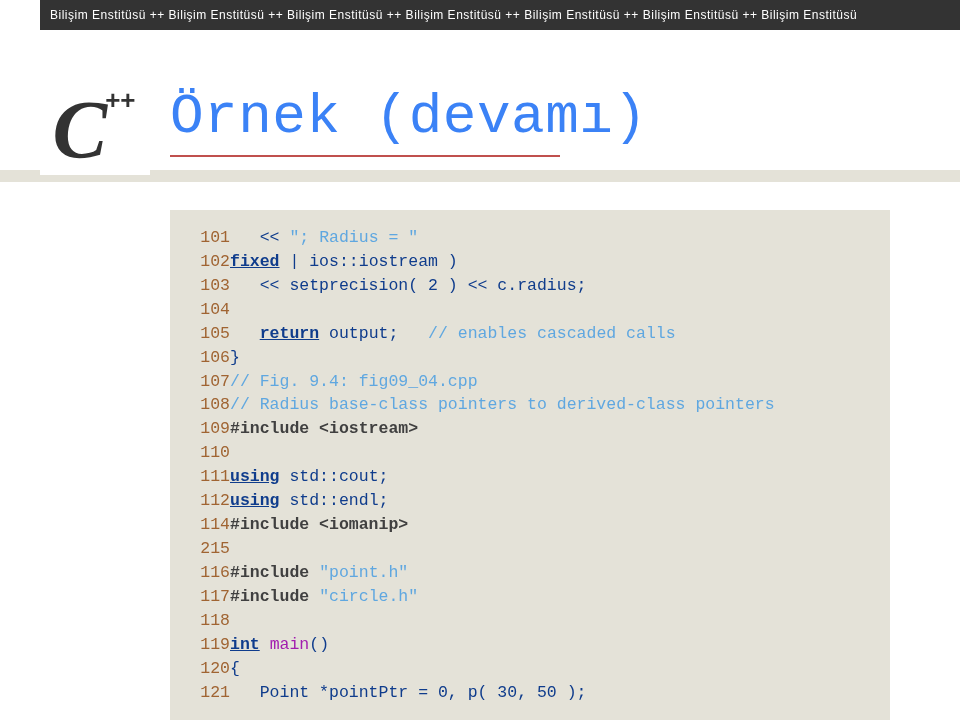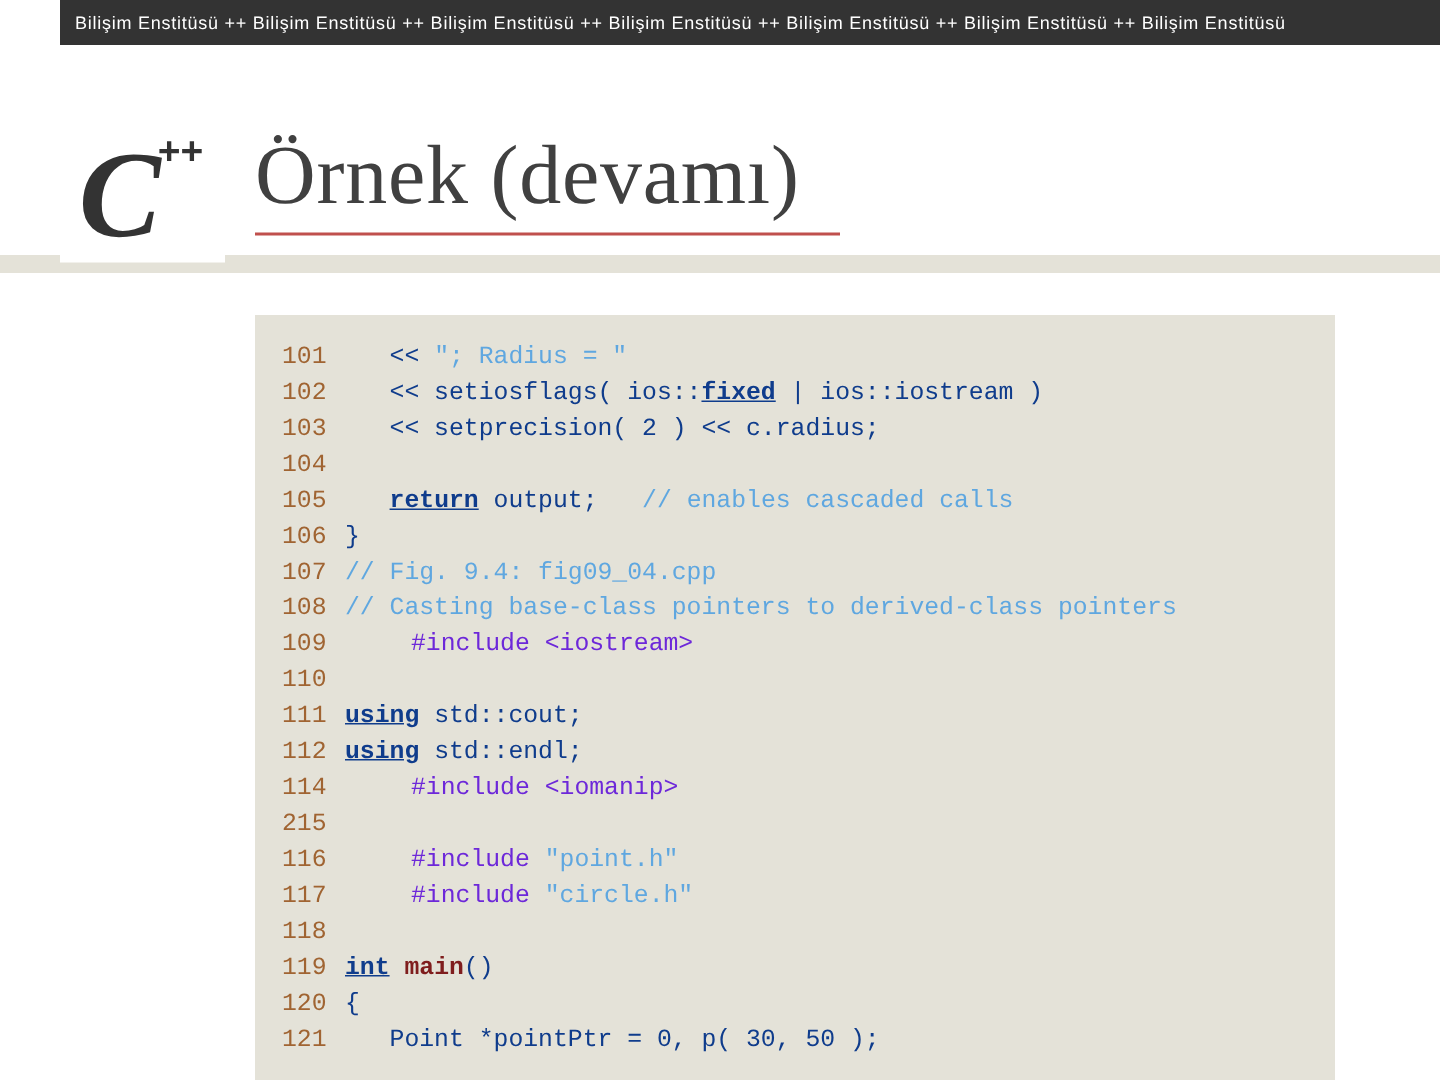--- a/index.html
+++ b/index.html
@@ -69,23 +69,23 @@
   .title-box {
     position: absolute;
     left: 170px;
     top: 55px;
     width: 500px;
     height: 100px;
     padding-bottom: 8px;
     z-index: 2;
   }
   .title-text {
-    font-family: Liberation Serif, serif;
+    font-family: Liberation Mono, monospace;
     font-size: 56px;
-    color: #404040;
+    color: #3b82f6;
     letter-spacing: 0.5px;
   }
   .title-underline {
     border-bottom: 2px solid #c0504d;
     width: 390px;
     margin-top: 6px;
   }
   .code-block {
     position: absolute;
     left: 170px;
@@ -100,27 +100,28 @@
   }
   .code-line {
     display: flex;
     white-space: pre;
     flex-wrap: nowrap;
   }
   .ln {
     width: 42px;
     color: #a06432;
     flex-shrink: 0;
+    text-align: right;
   }
   .seg-kw { color: #0f3c8c; font-weight: bold; text-decoration: underline; }
-  .seg-fn { color: #7f1d1d; font-weight: bold; }
+  .seg-fn { color: #a21caf; font-weight: normal; }
   .seg-text { color: #0f3c8c; }
   .seg-light { color: #5fa7e0; }
   .seg-comment { color: #5fa7e0; text-align: center; }
-  .seg-pp { color: #6d28d9; font-weight: normal; margin-left: 44px; }
+  .seg-pp { color: #404040; font-weight: bold; }
 </style>
 </head>
 <body>
 
 <div class="header-bar" id="header-bar">Bilişim Enstitüsü ++ Bilişim Enstitüsü ++ Bilişim Enstitüsü ++ Bilişim Enstitüsü ++ Bilişim Enstitüsü ++ Bilişim Enstitüsü ++ Bilişim Enstitüsü</div>
 
 <div class="page">
 
   <div class="logo-box">
     <span class="logo-c">C</span>
@@ -129,27 +130,27 @@
 
   <div class="grey-bar"></div>
 
   <div class="title-box">
     <div class="title-text">Örnek (devamı)</div>
     <div class="title-underline"></div>
   </div>
 
   <div class="code-block" id="code-block">
       <div class="code-line"><span class="ln">101</span><span class="seg-text">   &lt;&lt; </span><span class="seg-light">"; Radius = "</span></div>
-      <div class="code-line"><span class="ln">102</span><span class="seg-text">   &lt;&lt; setiosflags( ios::</span><span class="seg-kw">fixed</span><span class="seg-text"> | ios::iostream )</span></div>
+      <div class="code-line"><span class="ln">102</span><span class="seg-kw">fixed</span><span class="seg-text"> | ios::iostream )</span></div>
       <div class="code-line"><span class="ln">103</span><span class="seg-text">   &lt;&lt; setprecision( 2 ) &lt;&lt; c.radius;</span></div>
       <div class="code-line"><span class="ln">104</span></div>
       <div class="code-line"><span class="ln">105</span><span class="seg-text">   </span><span class="seg-kw">return</span><span class="seg-text"> output;   </span><span class="seg-comment">// enables cascaded calls</span></div>
       <div class="code-line"><span class="ln">106</span><span class="seg-text">}</span></div>
       <div class="code-line"><span class="ln">107</span><span class="seg-comment">// Fig. 9.4: fig09_04.cpp</span></div>
-      <div class="code-line"><span class="ln">108</span><span class="seg-comment">// Casting base-class pointers to derived-class pointers</span></div>
+      <div class="code-line"><span class="ln">108</span><span class="seg-comment">// Radius base-class pointers to derived-class pointers</span></div>
       <div class="code-line"><span class="ln">109</span><span class="seg-pp">#include &lt;iostream&gt;</span></div>
       <div class="code-line"><span class="ln">110</span></div>
       <div class="code-line"><span class="ln">111</span><span class="seg-kw">using</span><span class="seg-text"> std::cout;</span></div>
       <div class="code-line"><span class="ln">112</span><span class="seg-kw">using</span><span class="seg-text"> std::endl;</span></div>
       <div class="code-line"><span class="ln">114</span><span class="seg-pp">#include &lt;iomanip&gt;</span></div>
       <div class="code-line"><span class="ln">215</span></div>
       <div class="code-line"><span class="ln">116</span><span class="seg-pp">#include </span><span class="seg-light">"point.h"</span></div>
       <div class="code-line"><span class="ln">117</span><span class="seg-pp">#include </span><span class="seg-light">"circle.h"</span></div>
       <div class="code-line"><span class="ln">118</span></div>
       <div class="code-line"><span class="ln">119</span><span class="seg-kw">int</span><span class="seg-text"> </span><span class="seg-fn">main</span><span class="seg-text">()</span></div>

